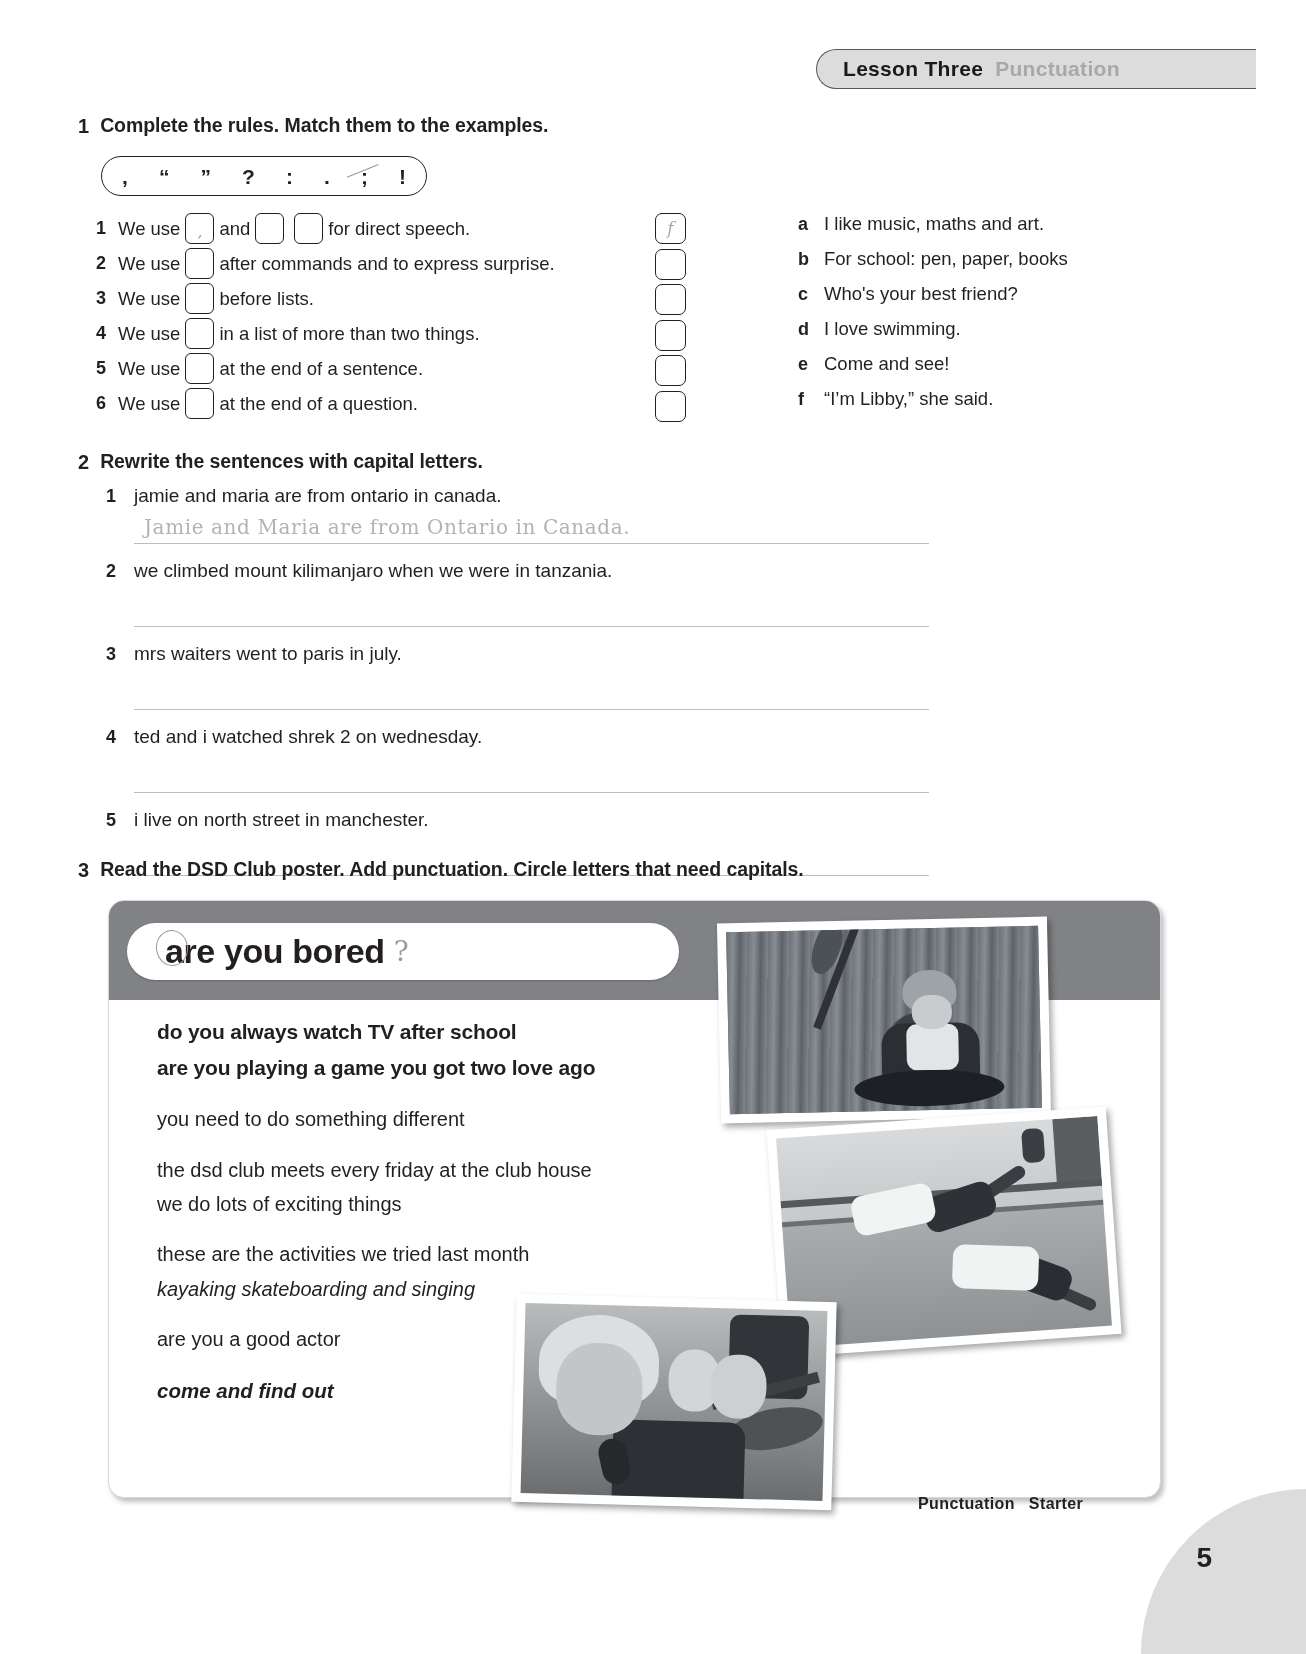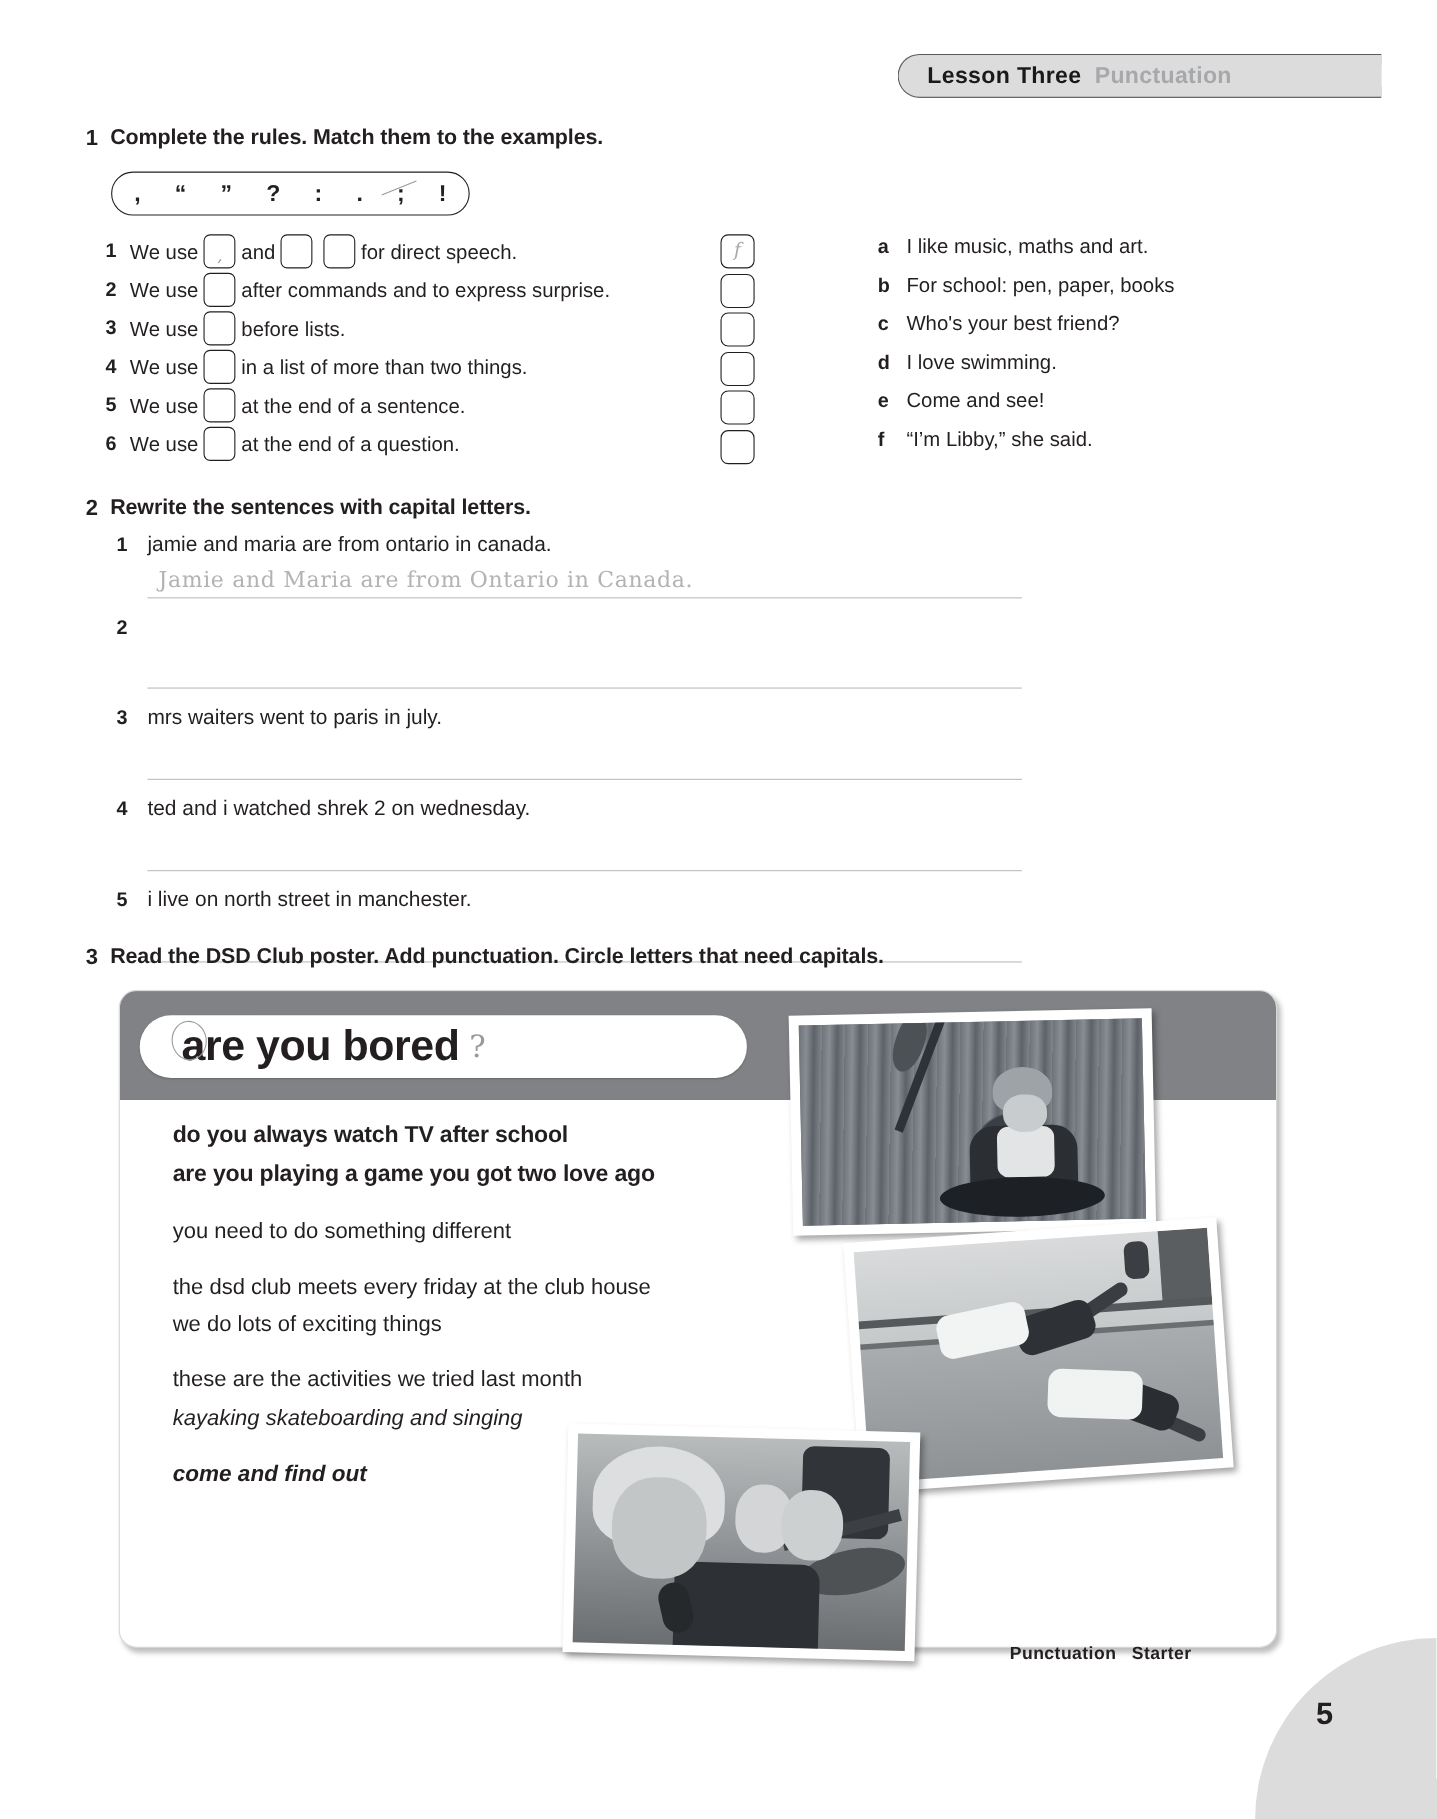--- a/index.html
+++ b/index.html
@@ -129,21 +129,21 @@
   }
   .poster-pill{
     position:absolute; left:18px; top:22px;
     width:552px; height:57px;
     background:#ffffff; border-radius:29px;
     box-shadow:0 1px 2px rgba(0,0,0,.2);
     display:flex; align-items:center; padding-left:38px;
     box-sizing:border-box; gap:9px;
   }
   .poster-pill .ptitle{
-    font-size:39px; font-weight:bold; color:#231f20; letter-spacing:-.4px;
+    font-size:34px; font-weight:bold; color:#231f20; letter-spacing:-.4px;
     position:relative;
   }
   .circle-a{
     position:absolute; left:-9px; top:-2px;
     width:30px; height:34px;
     border:1.6px solid #9a9a9a; border-radius:50%;
     transform:rotate(-8deg);
   }
   .poster-pill .pq{
     font-size:28px; color:#9a9a9a; font-weight:normal;
@@ -445,20 +445,21 @@
   <div class="s-row">
     <span class="s-n">1</span>
     <span class="s-t">jamie and maria are from ontario in canada.</span>
   </div>
   <div class="ans-line">
     <span class="ans-hand">Jamie and Maria are from Ontario in Canada.</span>
   </div>
 
   <div class="s-row" style="margin-top:16px;">
     <span class="s-n">2</span>
+    <span class="s-t">we climbed mount kilimanjaro when we were in tanzania.</span>
   </div>
   <div class="ans-line" style="margin-top:8px;">
     <span class="ans-hand"></span>
   </div>
 
   <div class="s-row" style="margin-top:16px;">
     <span class="s-n">3</span>
     <span class="s-t">mrs waiters went to paris in july.</span>
   </div>
   <div class="ans-line" style="margin-top:8px;">
@@ -508,20 +509,21 @@
     </div>
     <div class="pb-group">
       <div>the dsd club meets every friday at the club house</div>
       <div>we do lots of exciting things</div>
     </div>
     <div class="pb-group">
       <div>these are the activities we tried last month</div>
       <div class="pb-em">kayaking skateboarding and singing</div>
     </div>
     <div class="pb-group">
+      <div>are you a good actor</div>
     </div>
     <div class="pb-group">
       <div class="pb-final">come and find out</div>
     </div>
   </div>
 </div>
 
 <div class="photo" id="photo-kayak">
   <div class="inner ph-kayak">
     <div class="blade"></div>

